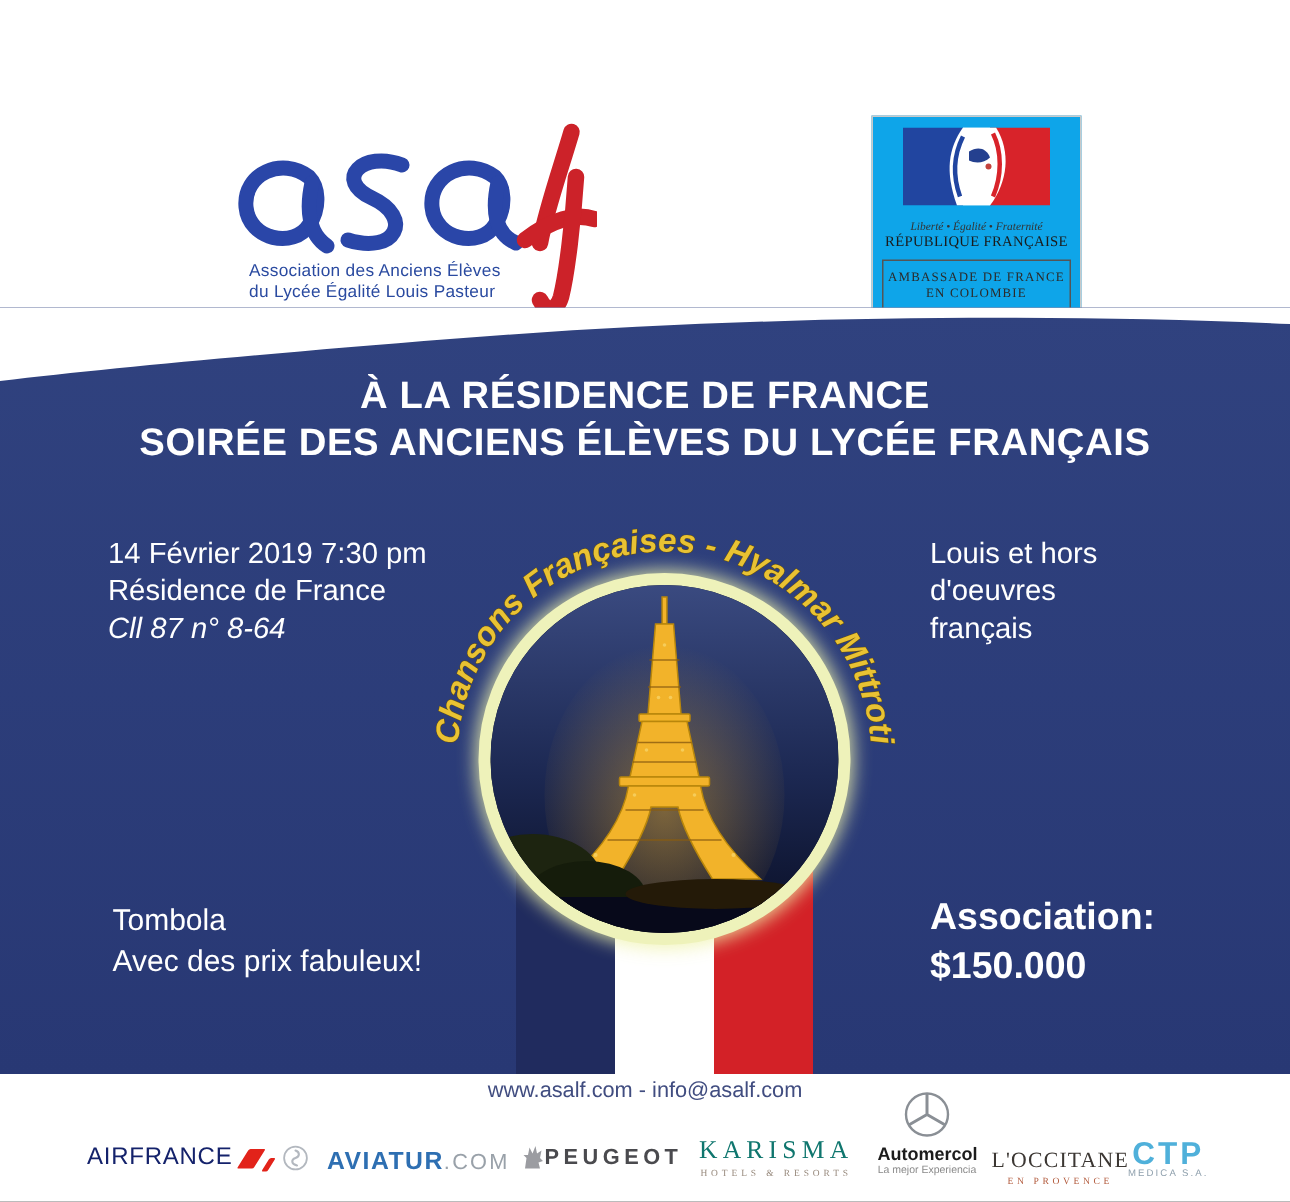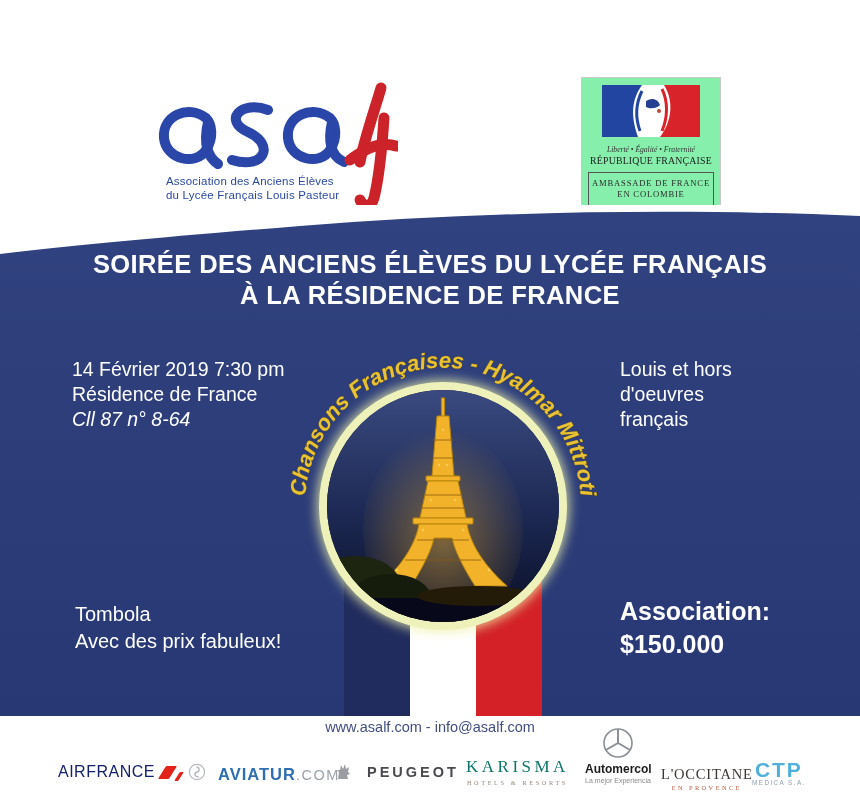--- a/index.html
+++ b/index.html
@@ -5,21 +5,21 @@
   html,body{margin:0;padding:0;background:#888;}
   .poster{position:relative;width:860px;height:801px;background:#ffffff;overflow:hidden;
           font-family:"Liberation Sans",sans-serif;}
   .abs{position:absolute;}
 
   
   .asalf-logo{left:138px;top:78px;width:260px;height:135px;}
   .asalf-tagline{position:absolute;left:28px;top:96px;color:#2a4aa0;font-size:11.5px;
                  line-height:14px;letter-spacing:.2px;}
   .embassy{left:581px;top:77px;width:126px;padding:7px 6px 8px;border:1px solid #c9c9c9;
-           background:#86efac;text-align:center;}
+           background:#0ea5e9;text-align:center;}
   .embassy .motto{font-family:"Liberation Serif",serif;font-style:italic;font-size:7.6px;
                   color:#333;margin-top:4px;white-space:nowrap;}
   .embassy .republic{font-family:"Liberation Serif",serif;font-size:9.8px;color:#1b1b1b;
                      letter-spacing:.2px;margin-top:1px;white-space:nowrap;}
   .embassy .amb-box{margin-top:6px;border:1px solid #555;padding:5px 0;
                     font-family:"Liberation Serif",serif;font-size:8.6px;letter-spacing:.8px;
                     color:#2b2b2b;line-height:11px;}
 
   
   .banner{left:0;top:205px;width:860px;height:511px;
@@ -54,21 +54,21 @@
   .contact{left:0;top:719px;width:100%;text-align:center;color:#414d80;font-size:14.5px;}
   .sponsor{position:absolute;white-space:nowrap;}
   .af{left:58px;top:763px;display:flex;align-items:center;gap:3px;}
   .af-word{color:#14226b;font-weight:normal;font-size:16px;letter-spacing:.5px;}
   .af-slash{display:inline-block;width:11px;height:13px;background:#e2231a;
             transform:skewX(-32deg);margin:0 1px 0 4px;border-radius:1px;}
   .af-slash2{display:inline-block;width:4px;height:9px;background:#e2231a;
              transform:skewX(-32deg);margin-right:4px;align-self:flex-end;border-radius:1px;}
   .aviatur{left:218px;top:765px;font-weight:bold;font-size:16.5px;color:#2e6fb2;letter-spacing:1px;}
   .aviatur .com{color:#99a1a9;font-weight:normal;font-size:14.5px;letter-spacing:1.5px;}
-  .peugeot{left:336px;top:763px;display:flex;align-items:center;gap:16px;
+  .peugeot{left:348px;top:763px;display:flex;align-items:center;gap:0;
            color:#4a4a4e;font-weight:bold;font-size:14.5px;letter-spacing:3px;}
   .karisma{left:466px;top:757px;text-align:center;font-family:"Liberation Serif",serif;}
   .karisma .k1{font-size:17px;color:#0f766e;letter-spacing:3.5px;}
   .karisma .k2{font-size:6.3px;color:#97897c;letter-spacing:2.6px;margin-top:2px;}
   .automercol{left:585px;top:727px;width:66px;text-align:center;}
   .automercol .a1{font-weight:bold;font-size:12px;color:#1c1c1c;margin-top:3px;}
   .automercol .a2{font-size:7px;color:#8a8a8a;margin-top:1px;}
   .loccitane{left:661px;top:766px;text-align:center;font-family:"Liberation Serif",serif;}
   .loccitane .l1{font-size:14.5px;color:#3c3733;letter-spacing:.8px;}
   .loccitane .l2{font-size:6.4px;color:#b25a3c;letter-spacing:2.4px;margin-top:1px;}
@@ -91,21 +91,21 @@
         <path d="M194,44 C190,62 192,78 206,84"></path>
       </g>
       <g fill="none" stroke="#cc2229" stroke-width="11" stroke-linecap="round">
         <path d="M243,10 C236,34 226,62 222,84"></path>
         <path d="M212,82 C230,68 246,64 258,68"></path>
         <path d="M246,40 C244,70 240,104 236,120 C233,130 226,130 222,122"></path>
       </g>
     </svg>
     <div class="asalf-tagline">
       <div>Association des Anciens Élèves</div>
-      <div>du Lycée Français Louis Pasteur</div>
+      <div>du Lycée Égalité Louis Pasteur</div>
     </div>
   </div>
 
   <div class="abs embassy">
     <svg width="98" height="52" viewBox="0 0 98 52">
       <rect x="0" y="0" width="40" height="52" fill="#2145a0"></rect>
       <rect x="58" y="0" width="40" height="52" fill="#d8232a"></rect>
       <rect x="40" y="0" width="18" height="52" fill="#ffffff"></rect>
       <path d="M40,0 C30,14 28,30 36,52 L58,52 C70,36 72,16 62,0 Z" fill="#ffffff"></path>
       <path d="M40,6 C34,18 33,32 38,46" stroke="#2145a0" stroke-width="3" fill="none"></path>
@@ -120,22 +120,22 @@
       <div>EN COLOMBIE</div>
     </div>
   </div>
 
   <div class="abs banner">
     <svg class="curve-top" viewBox="0 0 860 52" preserveAspectRatio="none">
       <path d="M0,0 H860 V11 C700,4 500,5 300,21 C175,31 75,40 0,49 Z" fill="#ffffff"></path>
     </svg>
 
     <div class="title">
+      <div>À LA RÉSIDENCE DE FRANCE</div>
       <div>SOIRÉE DES ANCIENS ÉLÈVES DU LYCÉE FRANÇAIS</div>
-      <div>À LA RÉSIDENCE DE FRANCE</div>
     </div>
 
     <div class="details d-left">
       <div>14 Février 2019 7:30 pm</div>
       <div>Résidence de France</div>
       <div class="it">Cll 87 n° 8-64</div>
     </div>
 
     <div class="details d-right">
       <div>Louis et hors</div>

